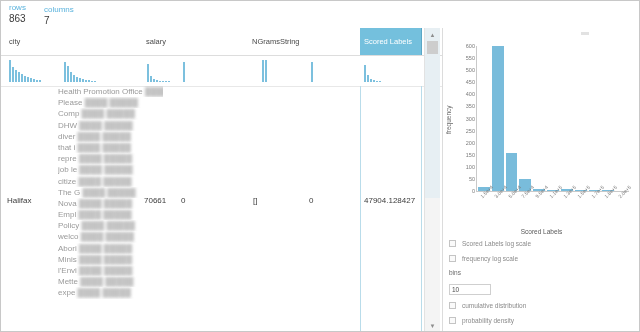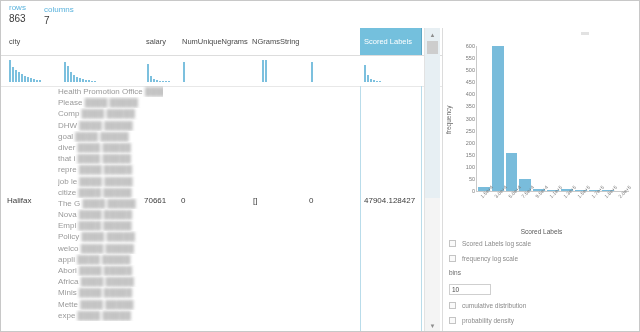--- a/index.html
+++ b/index.html
@@ -298,21 +298,20 @@
     <div class="sum-cell" id="sum-cols">
       <div class="sum-label">columns</div>
       <div class="sum-value">7</div>
     </div>
   </div>
 
   <div class="grid-panel">
     <div class="header-row" id="header-row">
         <div class="col-head" style="left: 6px; width: 50px;">city</div>
         <div class="col-head" style="left: 143px; width: 36px;">salary</div>
-        <div class="col-head" style="left: 179px; width: 70px;">NumUniqueNgrams</div>
         <div class="col-head" style="left: 249px; width: 58px;">NGramsString</div>
         <div class="col-head selected" style="left: 359px; width: 62px;">Scored Labels</div>
       </div>
     <div class="spark-band" id="spark-band">
         <div class="spark" style="left: 8px;">
           <i style="height: 22px;"></i>
           <i style="height: 15px;"></i>
           <i style="height: 12px;"></i>
           <i style="height: 10px;"></i>
           <i style="height: 8px;"></i>
@@ -368,35 +367,33 @@
 
     <div class="data-area">
       <div class="sel-col-line" style="left:359px"></div>
       <div class="sel-col-line" style="left:420px"></div>
 
       <div class="desc-col" id="desc-col">
           <div class="desc-line"><span class="vis">Health Promotion Office</span><span class="blur"> ████ █████</span></div>
           <div class="desc-line"><span class="vis">Please</span><span class="blur"> ████ █████</span></div>
           <div class="desc-line"><span class="vis">Comp</span><span class="blur"> ████ █████</span></div>
           <div class="desc-line"><span class="vis">DHW</span><span class="blur"> ████ █████</span></div>
-          <div class="desc-line"><span class="vis">goal</span><span class="blur"> ████ █████</span></div>
           <div class="desc-line"><span class="vis">diver</span><span class="blur"> ████ █████</span></div>
           <div class="desc-line"><span class="vis">that i</span><span class="blur"> ████ █████</span></div>
           <div class="desc-line"><span class="vis">repre</span><span class="blur"> ████ █████</span></div>
           <div class="desc-line"><span class="vis">job le</span><span class="blur"> ████ █████</span></div>
           <div class="desc-line"><span class="vis">citize</span><span class="blur"> ████ █████</span></div>
           <div class="desc-line"><span class="vis">The G</span><span class="blur"> ████ █████</span></div>
           <div class="desc-line"><span class="vis">Nova</span><span class="blur"> ████ █████</span></div>
           <div class="desc-line"><span class="vis">Empl</span><span class="blur"> ████ █████</span></div>
           <div class="desc-line"><span class="vis">Policy</span><span class="blur"> ████ █████</span></div>
           <div class="desc-line"><span class="vis">welco</span><span class="blur"> ████ █████</span></div>
-          <div class="desc-line"><span class="vis">appli</span><span class="blur"> ████ █████</span></div>
           <div class="desc-line"><span class="vis">Abori</span><span class="blur"> ████ █████</span></div>
-          <div class="desc-line"><span class="vis">Africa</span><span class="blur"> ████ █████</span></div>
           <div class="desc-line"><span class="vis">Minis</span><span class="blur"> ████ █████</span></div>
+          <div class="desc-line"><span class="vis">l'Envi</span><span class="blur"> ████ █████</span></div>
           <div class="desc-line"><span class="vis">Mette</span><span class="blur"> ████ █████</span></div>
           <div class="desc-line"><span class="vis">expe</span><span class="blur"> ████ █████</span></div>
         </div>
 
       <div class="cell" style="left:6px; top:110px;">Halifax</div>
       <div class="cell" style="left:143px; top:110px;">70661</div>
       <div class="cell" style="left:180px; top:110px;">0</div>
       <div class="cell" style="left:252px; top:110px;">[]</div>
       <div class="cell" style="left:308px; top:110px;">0</div>
       <div class="cell" style="left:363px; top:110px;">47904.128427</div>

